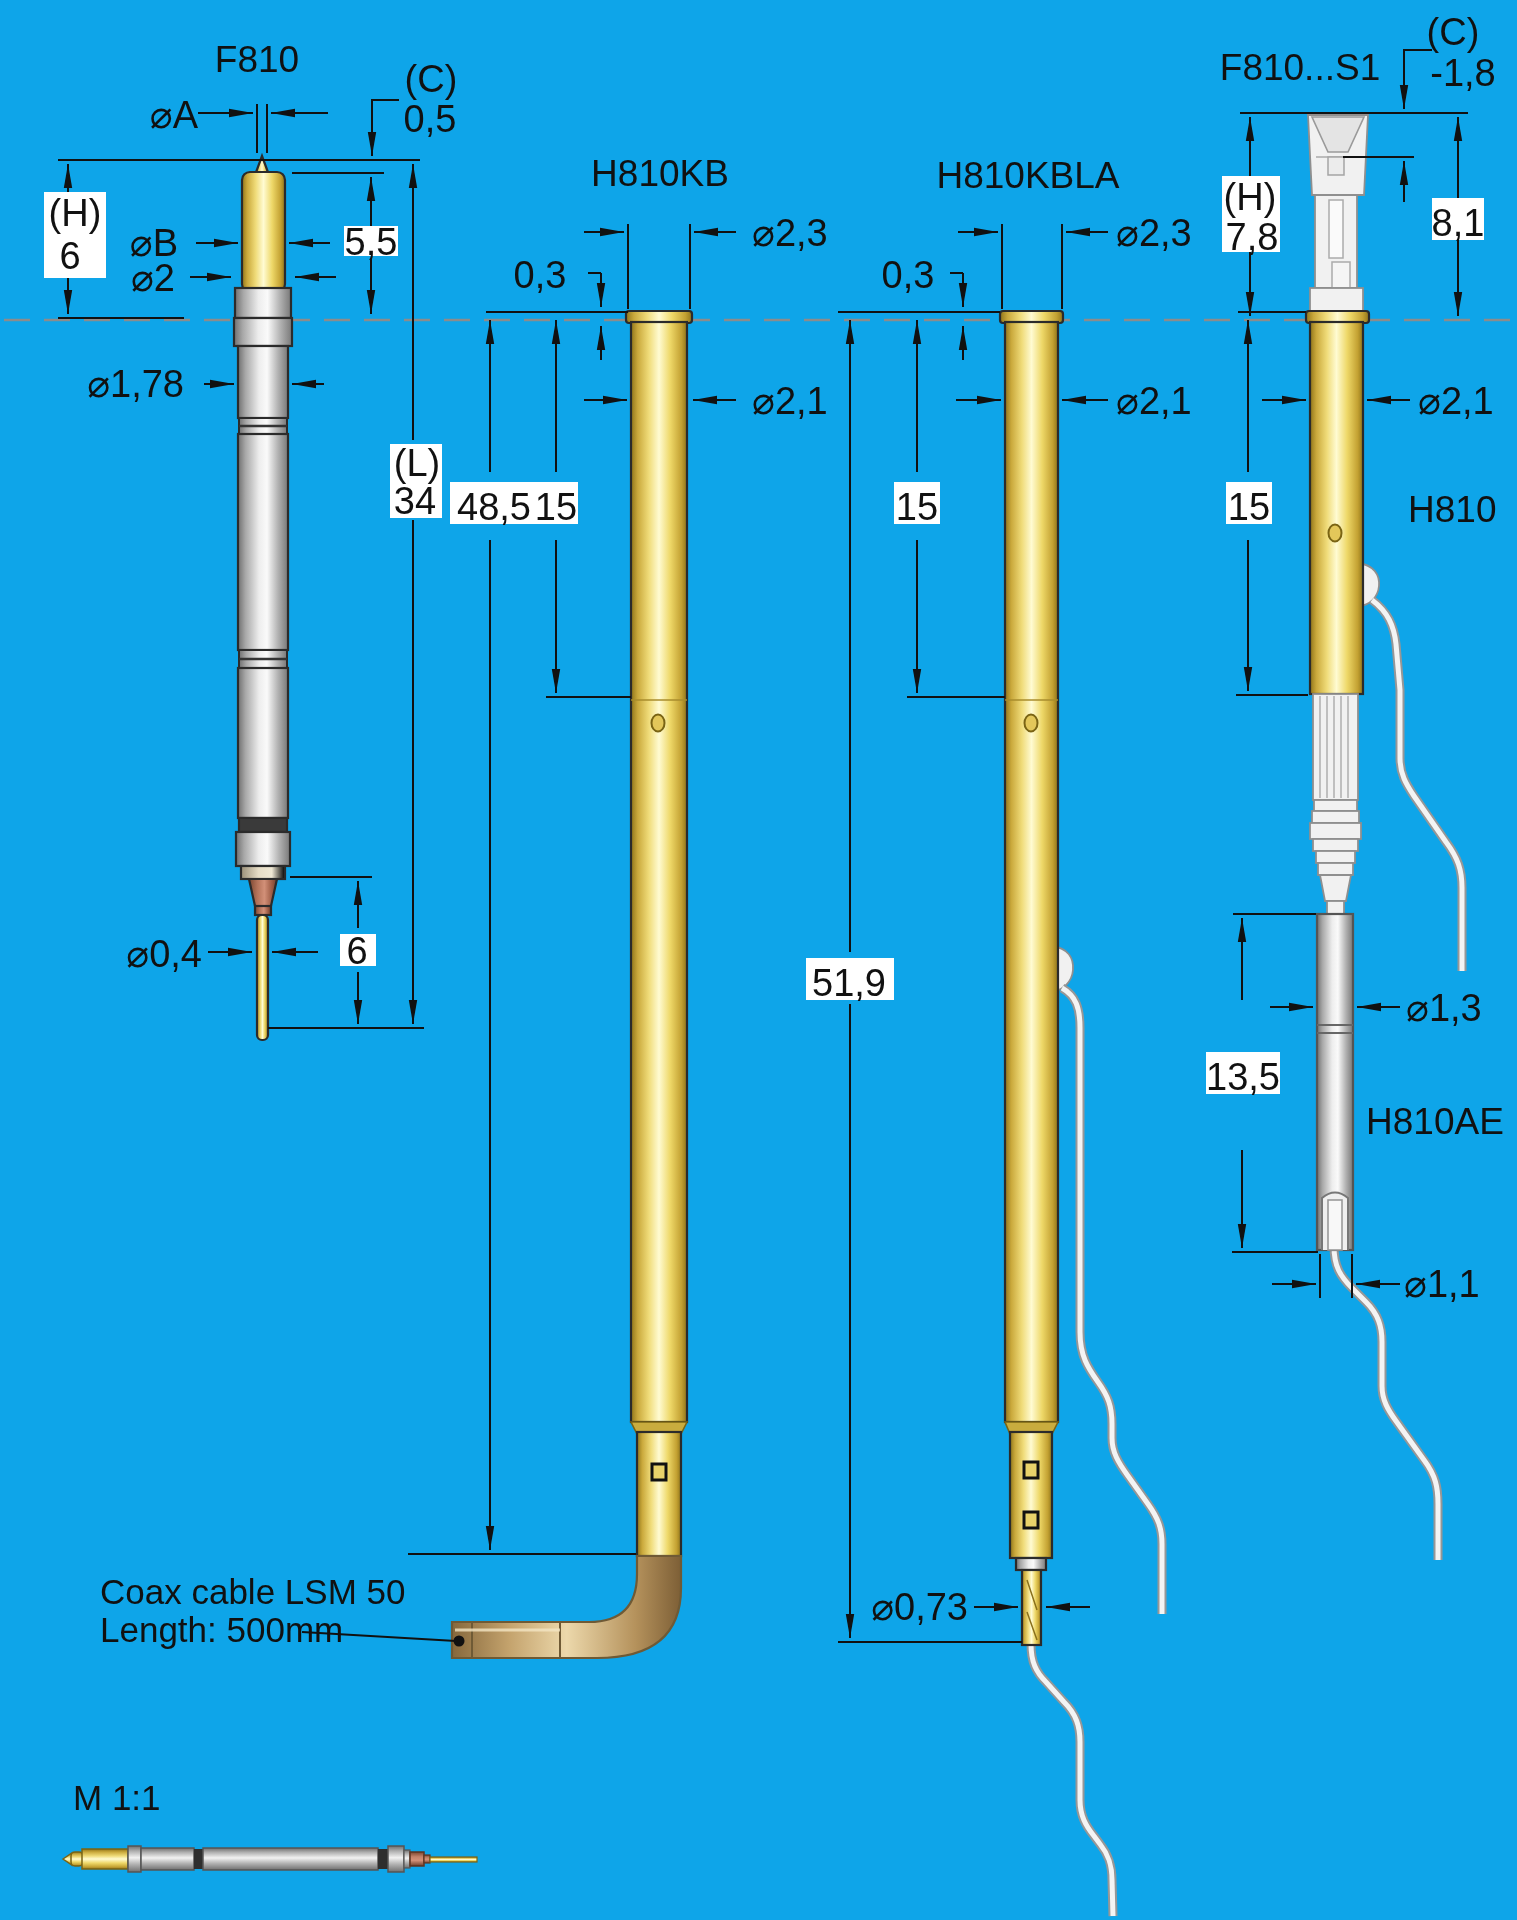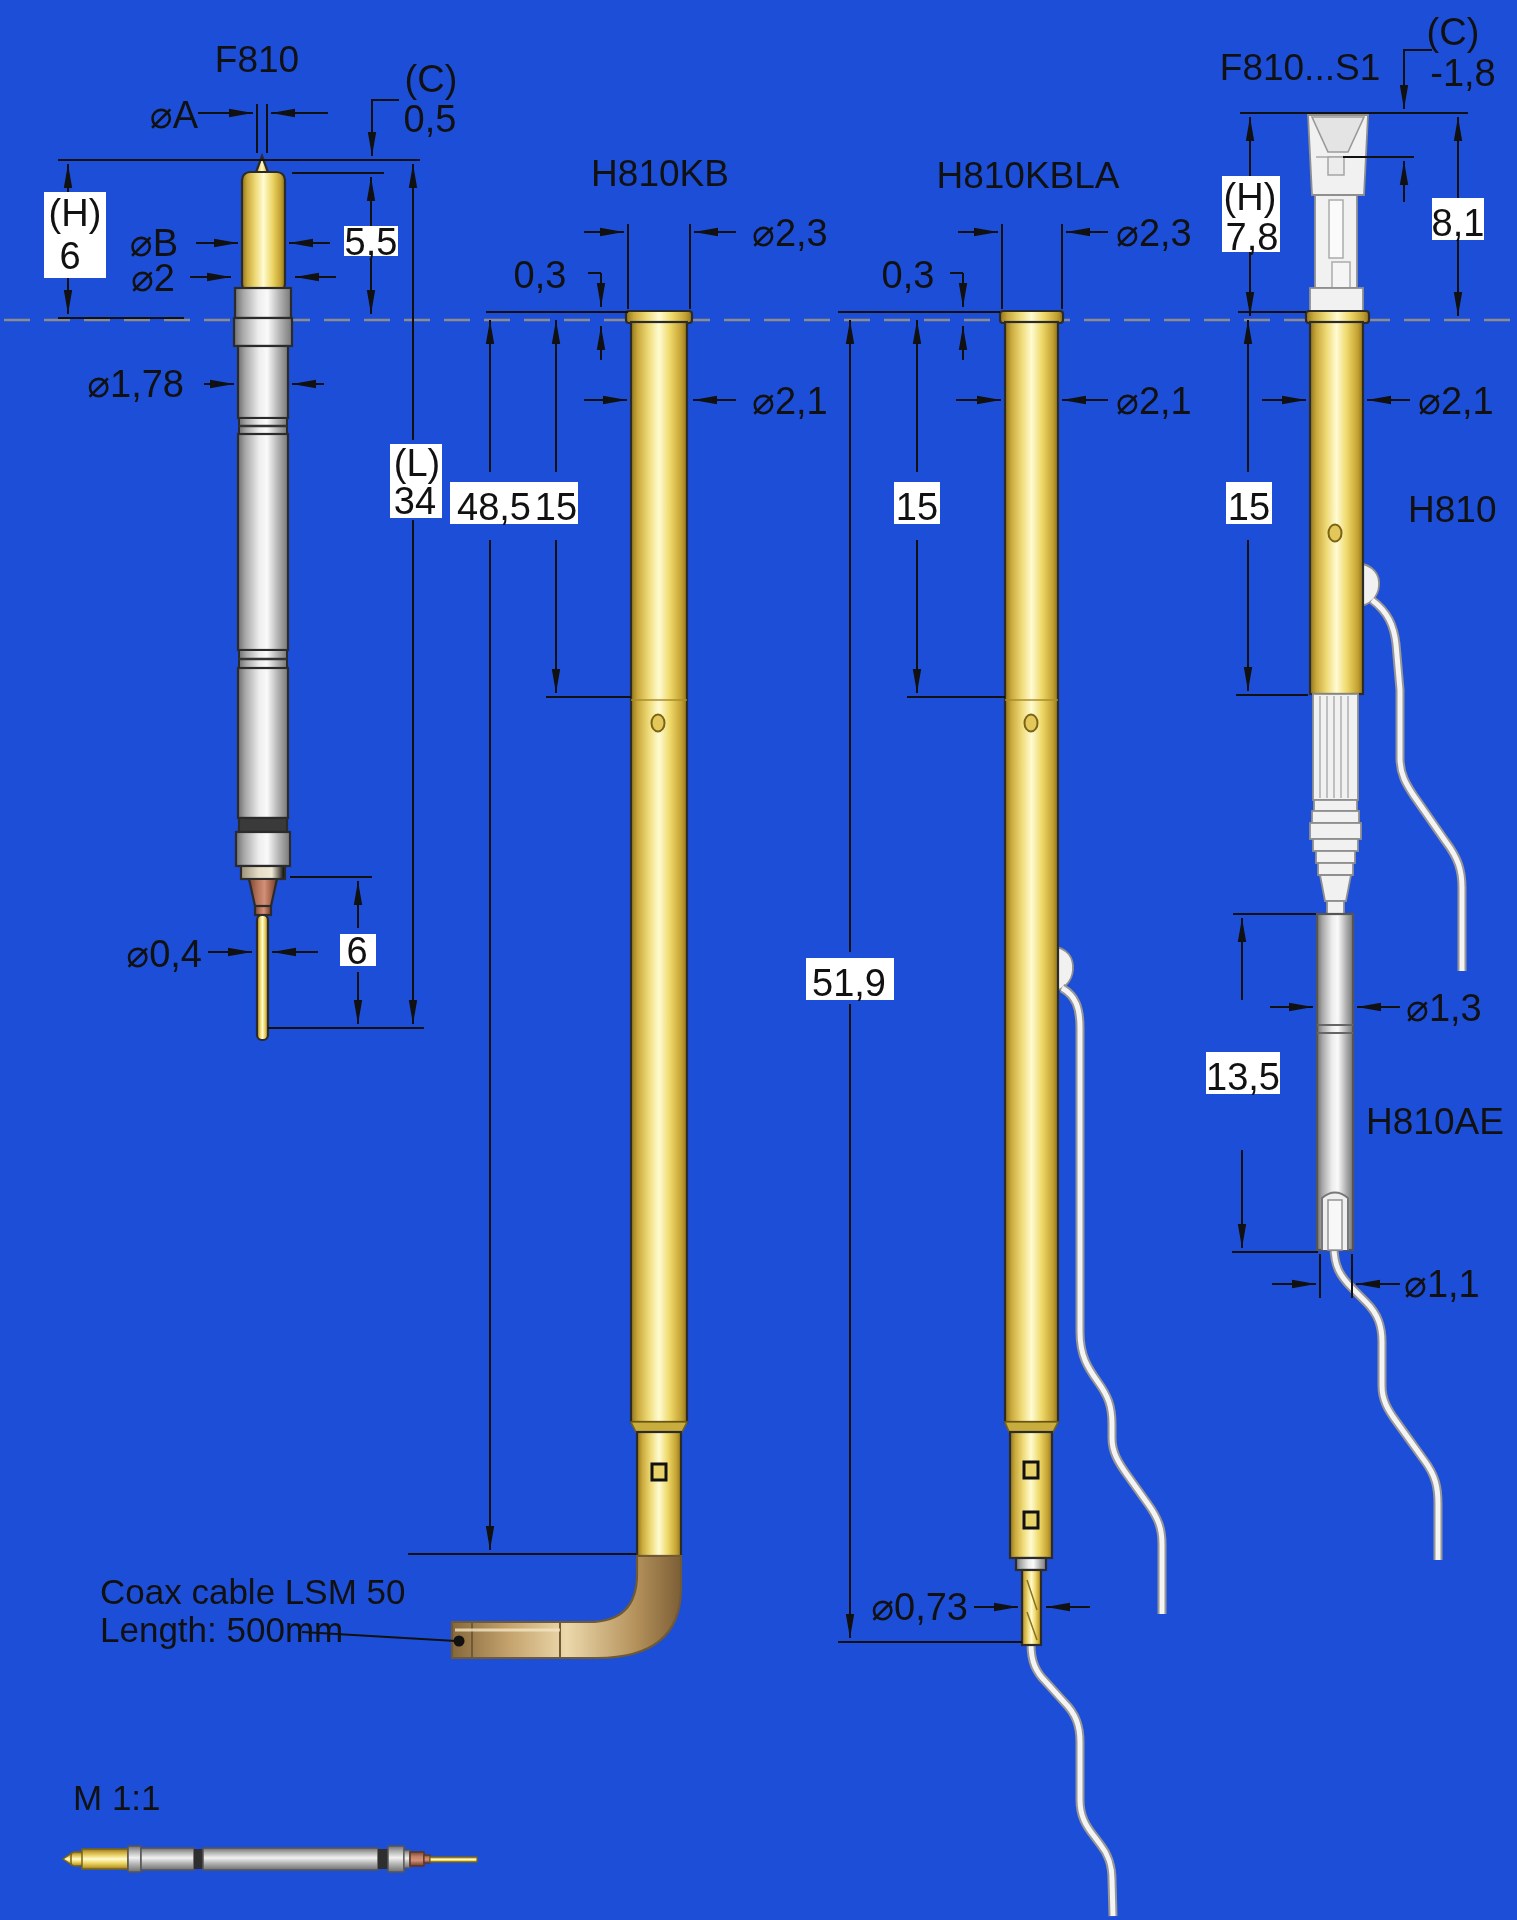--- a/index.html
+++ b/index.html
@@ -1,16 +1,16 @@
 <!DOCTYPE html>
 <html><head>
 <meta charset="utf-8">
 <style>
   html,body{margin:0;padding:0;background:#ffffff;}
-  .stage{width:1517px;height:1920px;position:relative;background:#1d4ed8;}
+  .stage{width:1517px;height:1920px;position:relative;background:#0ea5e9;}
   svg{display:block;}
   .dim{font:38px "Liberation Sans", sans-serif;fill:#111;}
   .name{font:37px "Liberation Sans", sans-serif;fill:#111;}
   .note{font:35px "Liberation Sans", sans-serif;fill:#111;}
   .dl{stroke:#111;stroke-width:2;fill:none;}
   .ext{stroke:#111;stroke-width:2;fill:none;}
   .part{stroke:#2b2b2b;stroke-width:2.2;}
   .ghost{stroke:#8f8f8f;stroke-width:1.8;fill:#f1f1f1;}
   .ghostline{stroke:#aaaaaa;stroke-width:1.4;fill:none;}
   .lblbg{fill:#ffffff;}

